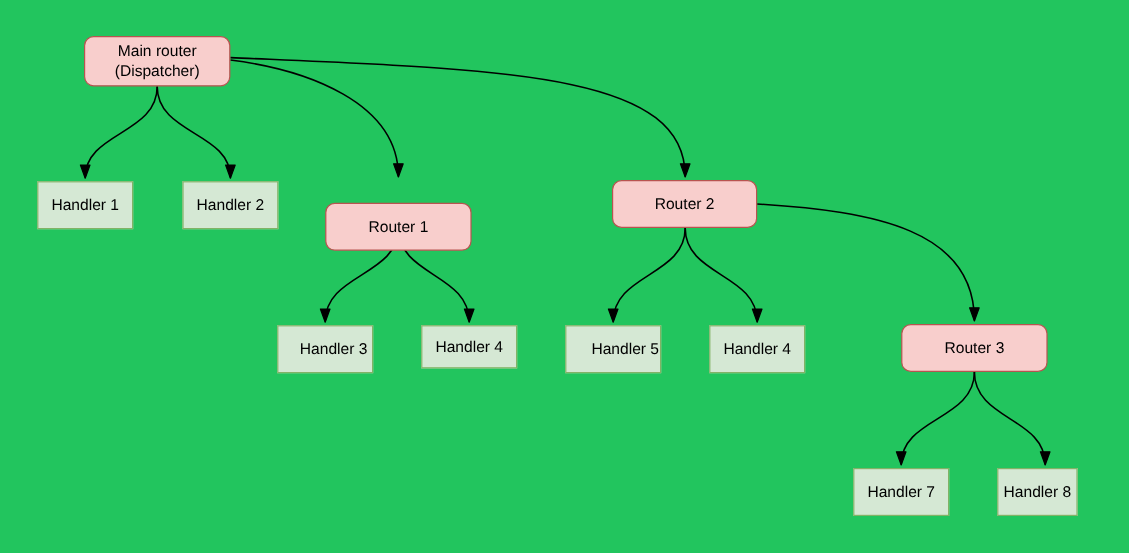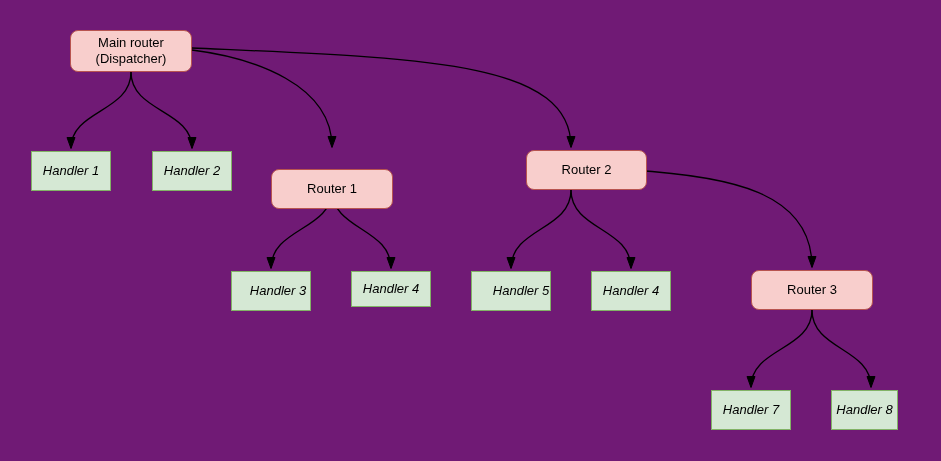--- a/index.html
+++ b/index.html
@@ -4,21 +4,21 @@
 <style>
   html, body {
     margin: 0;
     padding: 0;
     background: #ffffff;
   }
   .canvas {
     position: relative;
     width: 941px;
     height: 461px;
-    background: #701a75;
+    background: #22c55e;
     font-family: "Liberation Sans", sans-serif;
     overflow: hidden;
   }
   .edges-layer {
     position: absolute;
     left: 0;
     top: 0;
     width: 941px;
     height: 461px;
   }
@@ -40,21 +40,20 @@
     white-space: pre-line;
   }
   .router {
     background: #f8cecc;
     border: 1.3px solid #b85450;
     border-radius: 8px;
   }
   .handler {
     background: #d5e8d4;
     border: 1.3px solid #82b366;
-    font-style: italic;
   }
 </style>
 </head>
 <body>
 
 <div class="canvas">
 
   <svg class="edges-layer" width="941" height="461" viewBox="0 0 941 461" xmlns="http://www.w3.org/2000/svg">
     <defs>
       <marker id="arrow" markerUnits="userSpaceOnUse" markerWidth="14" markerHeight="12" refX="11.5" refY="5" orient="auto">
@@ -76,21 +75,21 @@
 
   <div class="node router" style="left:70px; top:30px; width:122px; height:42px;">Main router
 (Dispatcher)</div>
 
   <div class="node handler" style="left:31px; top:151px; width:80px; height:40px;">Handler 1</div>
 
   <div class="node handler" style="left:152px; top:151px; width:80px; height:40px;">Handler 2</div>
 
   <div class="node router" style="left:271px; top:150px; width:122px; height:40px;margin-top:19px;">Router 1</div>
 
-  <div class="node router" style="left:510px; top:150px; width:121px; height:40px;margin-left:16px;">Router 2</div>
+  <div class="node router" style="left:510px; top:150px; width:121px; height:40px;">Router 2</div>
 
   <div class="node handler" style="left:231px; top:271px; width:80px; height:40px;padding-left:14px;">Handler 3</div>
 
   <div class="node handler" style="left:351px; top:271px; width:80px; height:36px;">Handler 4</div>
 
   <div class="node handler" style="left:471px; top:271px; width:80px; height:40px;padding-left:20px;">Handler 5</div>
 
   <div class="node handler" style="left:591px; top:271px; width:80px; height:40px;">Handler 4</div>
 
   <div class="node router" style="left:751px; top:270px; width:122px; height:40px;">Router 3</div>

